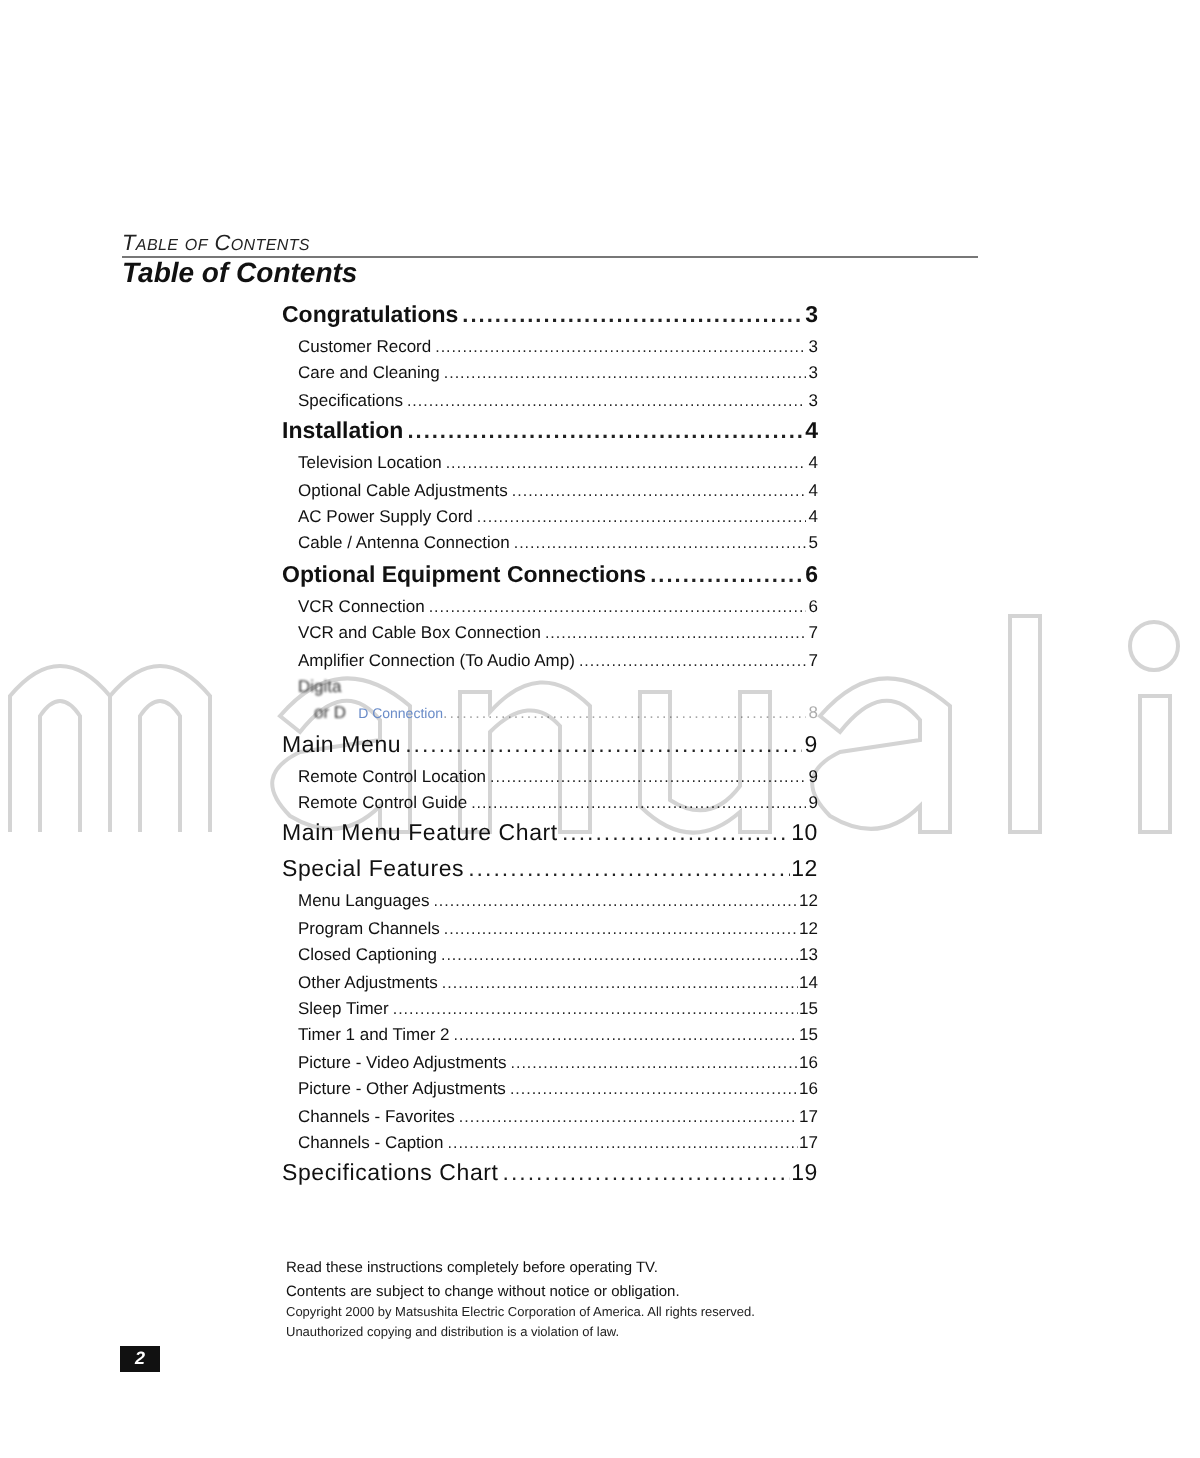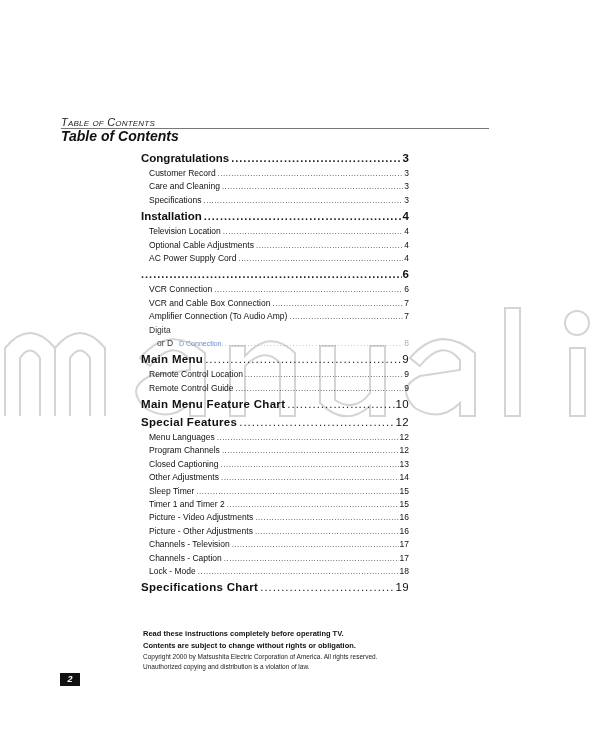--- a/index.html
+++ b/index.html
@@ -41,33 +41,33 @@
       letter-spacing: 1px; color: #222;
     }
     .row .dots::before {
       content: "................................................................................................................................................";
     }
     .row .page-num { flex: 0 0 auto; padding-left: 1px; }
 
     .row.main { font-size: 11.5px; font-weight: bold; height: 18px; line-height: 18px; }
     .row.main .dots { font-size: 11px; }
     .row.main-light { font-size: 11.5px; font-weight: normal; height: 18px; line-height: 18px; letter-spacing: 0.3px; }
-    .row.main-light .label { font-weight: bold; }
+    .row.main-light .label { font-weight: normal; }
     .row.main-light .page-num { font-weight: normal; }
     .row.sub { font-size: 8.5px; height: 13.4px; line-height: 13.4px; padding-left: 8px; align-items: center; }
     .row.sub .dots { font-size: 8px; letter-spacing: 0.5px; }
     .row.obscured { color: #333; }
     .row.obscured .label { filter: blur(0.6px); }
     .row.obscured2 { font-size: 8.5px; height: 13.4px; line-height: 13.4px; padding-left: 16px; }
     .obscured-link { color: #6a8cc8; font-size: 7px; margin-left: 4px; filter: blur(0.3px); }
 
     .notice {
       position: absolute; left: 143px; top: 628px; width: 300px; z-index: 1;
     }
-    .notice .bold-line { font-size: 7.5px; font-weight: bold; line-height: 12px; }
+    .notice .bold-line { font-size: 7.5px; font-weight: normal; line-height: 12px; }
     .notice .small-line { font-size: 6.5px; line-height: 10px; color: #222; }
 
     .page-badge {
       position: absolute; left: 60px; top: 673px; width: 20px; height: 13px;
       background: #111; color: #fff; font-size: 9px; font-weight: bold; font-style: italic;
       text-align: center; line-height: 13px;
     }
   </style>
 </head>
 <body>
@@ -132,21 +132,27 @@
     <div class="row sub">
       <span class="label">Optional Cable Adjustments</span>
       <span class="dots"></span>
       <span class="page-num">4</span>
     </div>
     <div class="row sub">
       <span class="label">AC Power Supply Cord</span>
       <span class="dots"></span>
       <span class="page-num">4</span>
     </div>
+    <div class="row sub">
+      <span class="label">Cable / Antenna Connection</span>
+      <span class="dots"></span>
+      <span class="page-num">5</span>
+    </div>
     <div class="row main">
+      <span class="label">Optional Equipment Connections</span>
       <span class="dots"></span>
       <span class="page-num">6</span>
     </div>
     <div class="row sub">
       <span class="label">VCR Connection</span>
       <span class="dots"></span>
       <span class="page-num">6</span>
     </div>
     <div class="row sub">
       <span class="label">VCR and Cable Box Connection</span>
@@ -227,42 +233,37 @@
       <span class="label">Picture - Video Adjustments</span>
       <span class="dots"></span>
       <span class="page-num">16</span>
     </div>
     <div class="row sub">
       <span class="label">Picture - Other Adjustments</span>
       <span class="dots"></span>
       <span class="page-num">16</span>
     </div>
     <div class="row sub">
-      <span class="label">Channels - Television</span>
+      <span class="label">Channels - Favorites</span>
       <span class="dots"></span>
       <span class="page-num">17</span>
     </div>
     <div class="row sub">
       <span class="label">Channels - Caption</span>
       <span class="dots"></span>
       <span class="page-num">17</span>
-    </div>
-    <div class="row sub">
-      <span class="label">Lock - Mode</span>
-      <span class="dots"></span>
-      <span class="page-num">18</span>
     </div>
     <div class="row main-light">
       <span class="label">Specifications Chart</span>
       <span class="dots"></span>
       <span class="page-num">19</span>
     </div>
   </div>
 
   <div class="notice">
     <div class="bold-line">Read these instructions completely before operating TV.</div>
-    <div class="bold-line">Contents are subject to change without rights or obligation.</div>
+    <div class="bold-line">Contents are subject to change without notice or obligation.</div>
     <div class="small-line">Copyright 2000 by Matsushita Electric Corporation of America. All rights reserved.</div>
     <div class="small-line">Unauthorized copying and distribution is a violation of law.</div>
   </div>
 
   <div class="page-badge">2</div>
 </div>
 
 </body></html>

